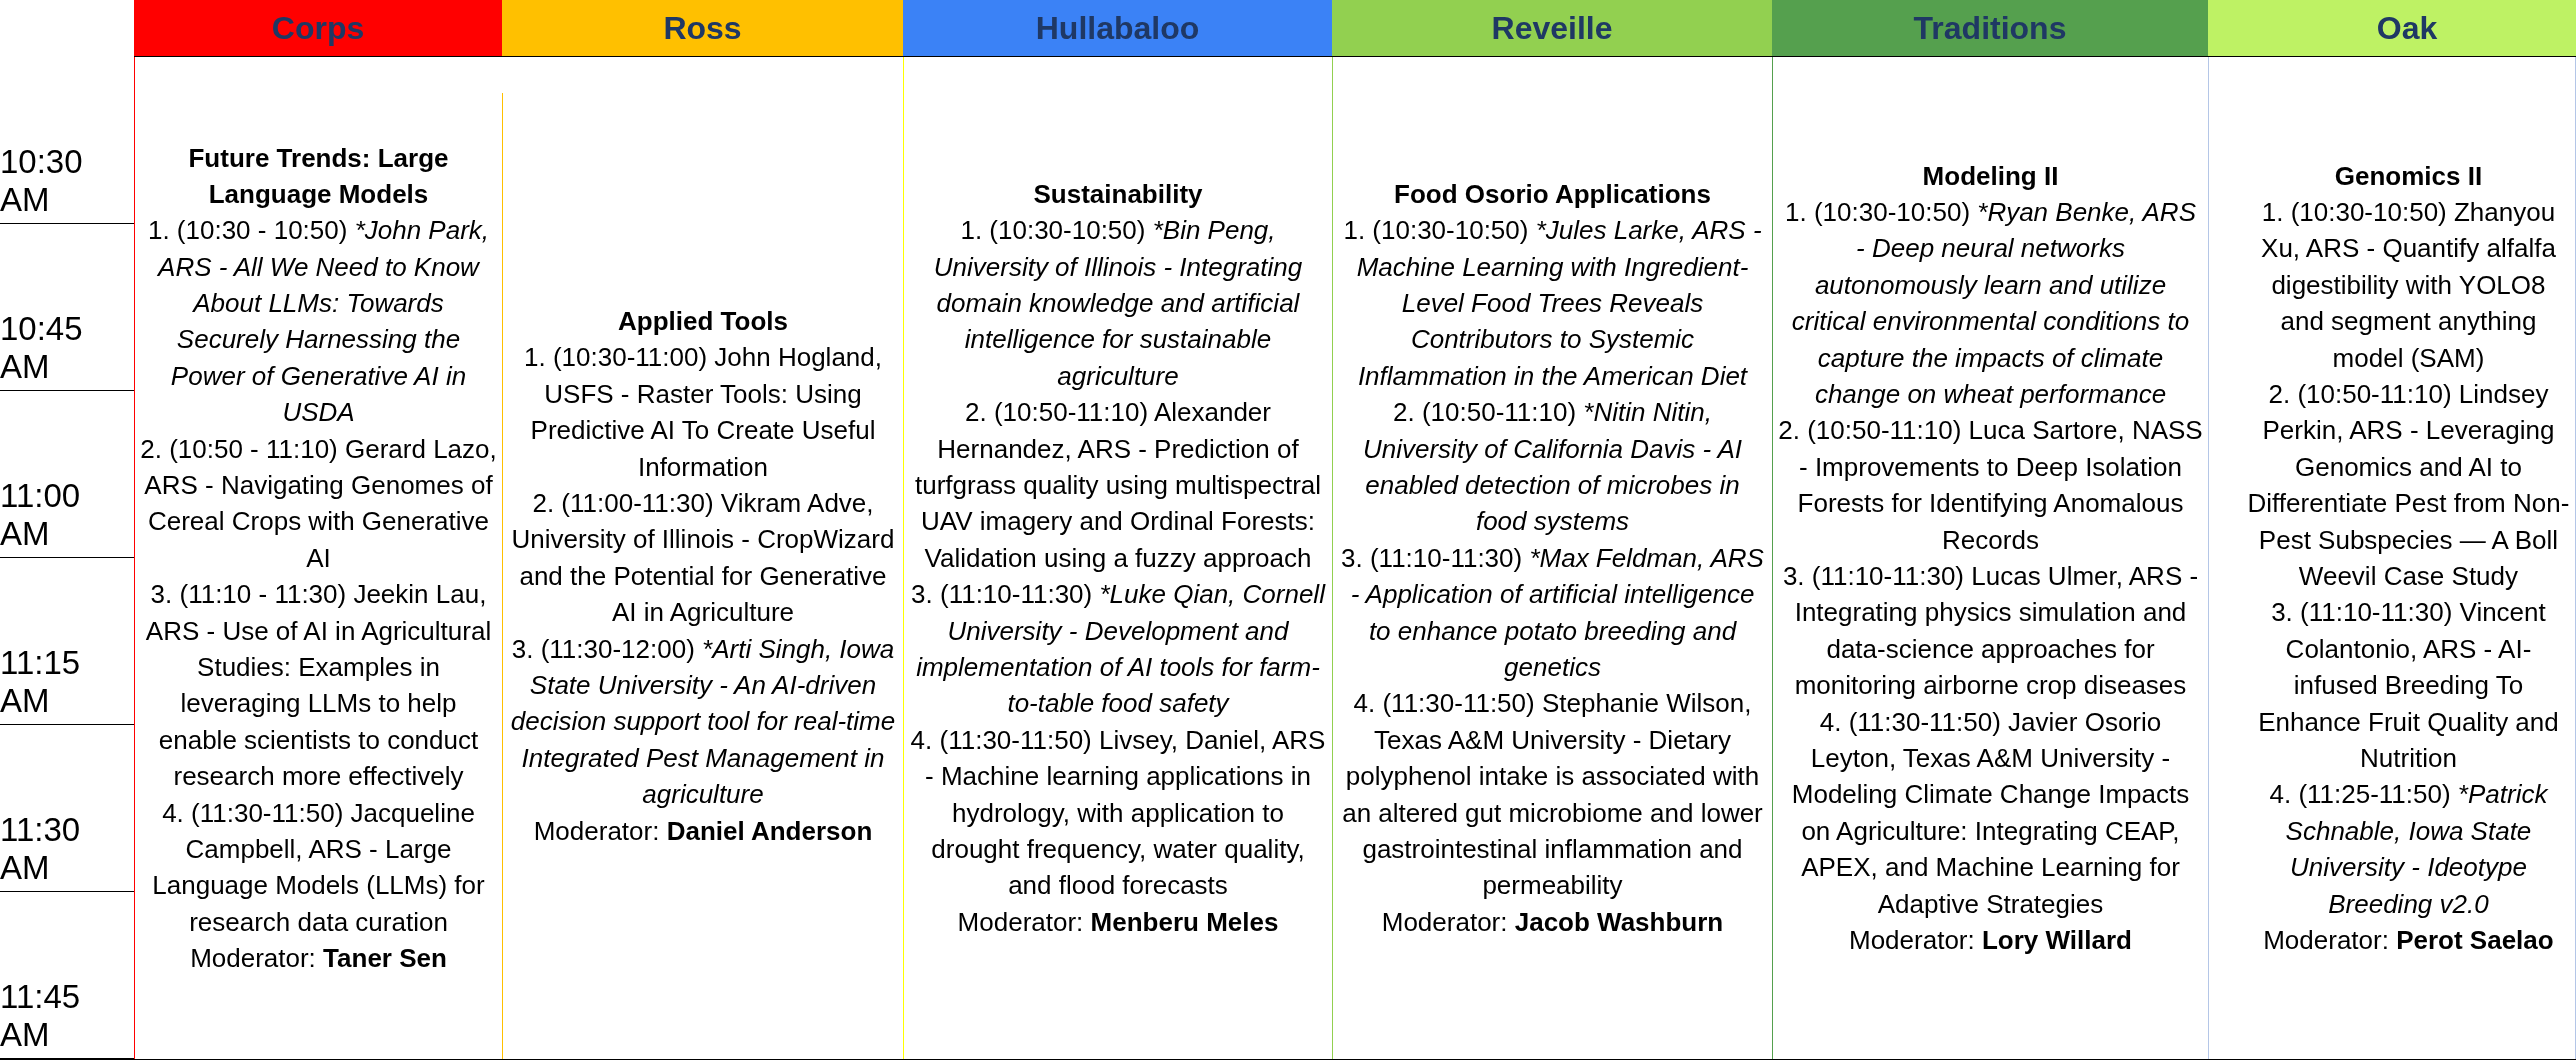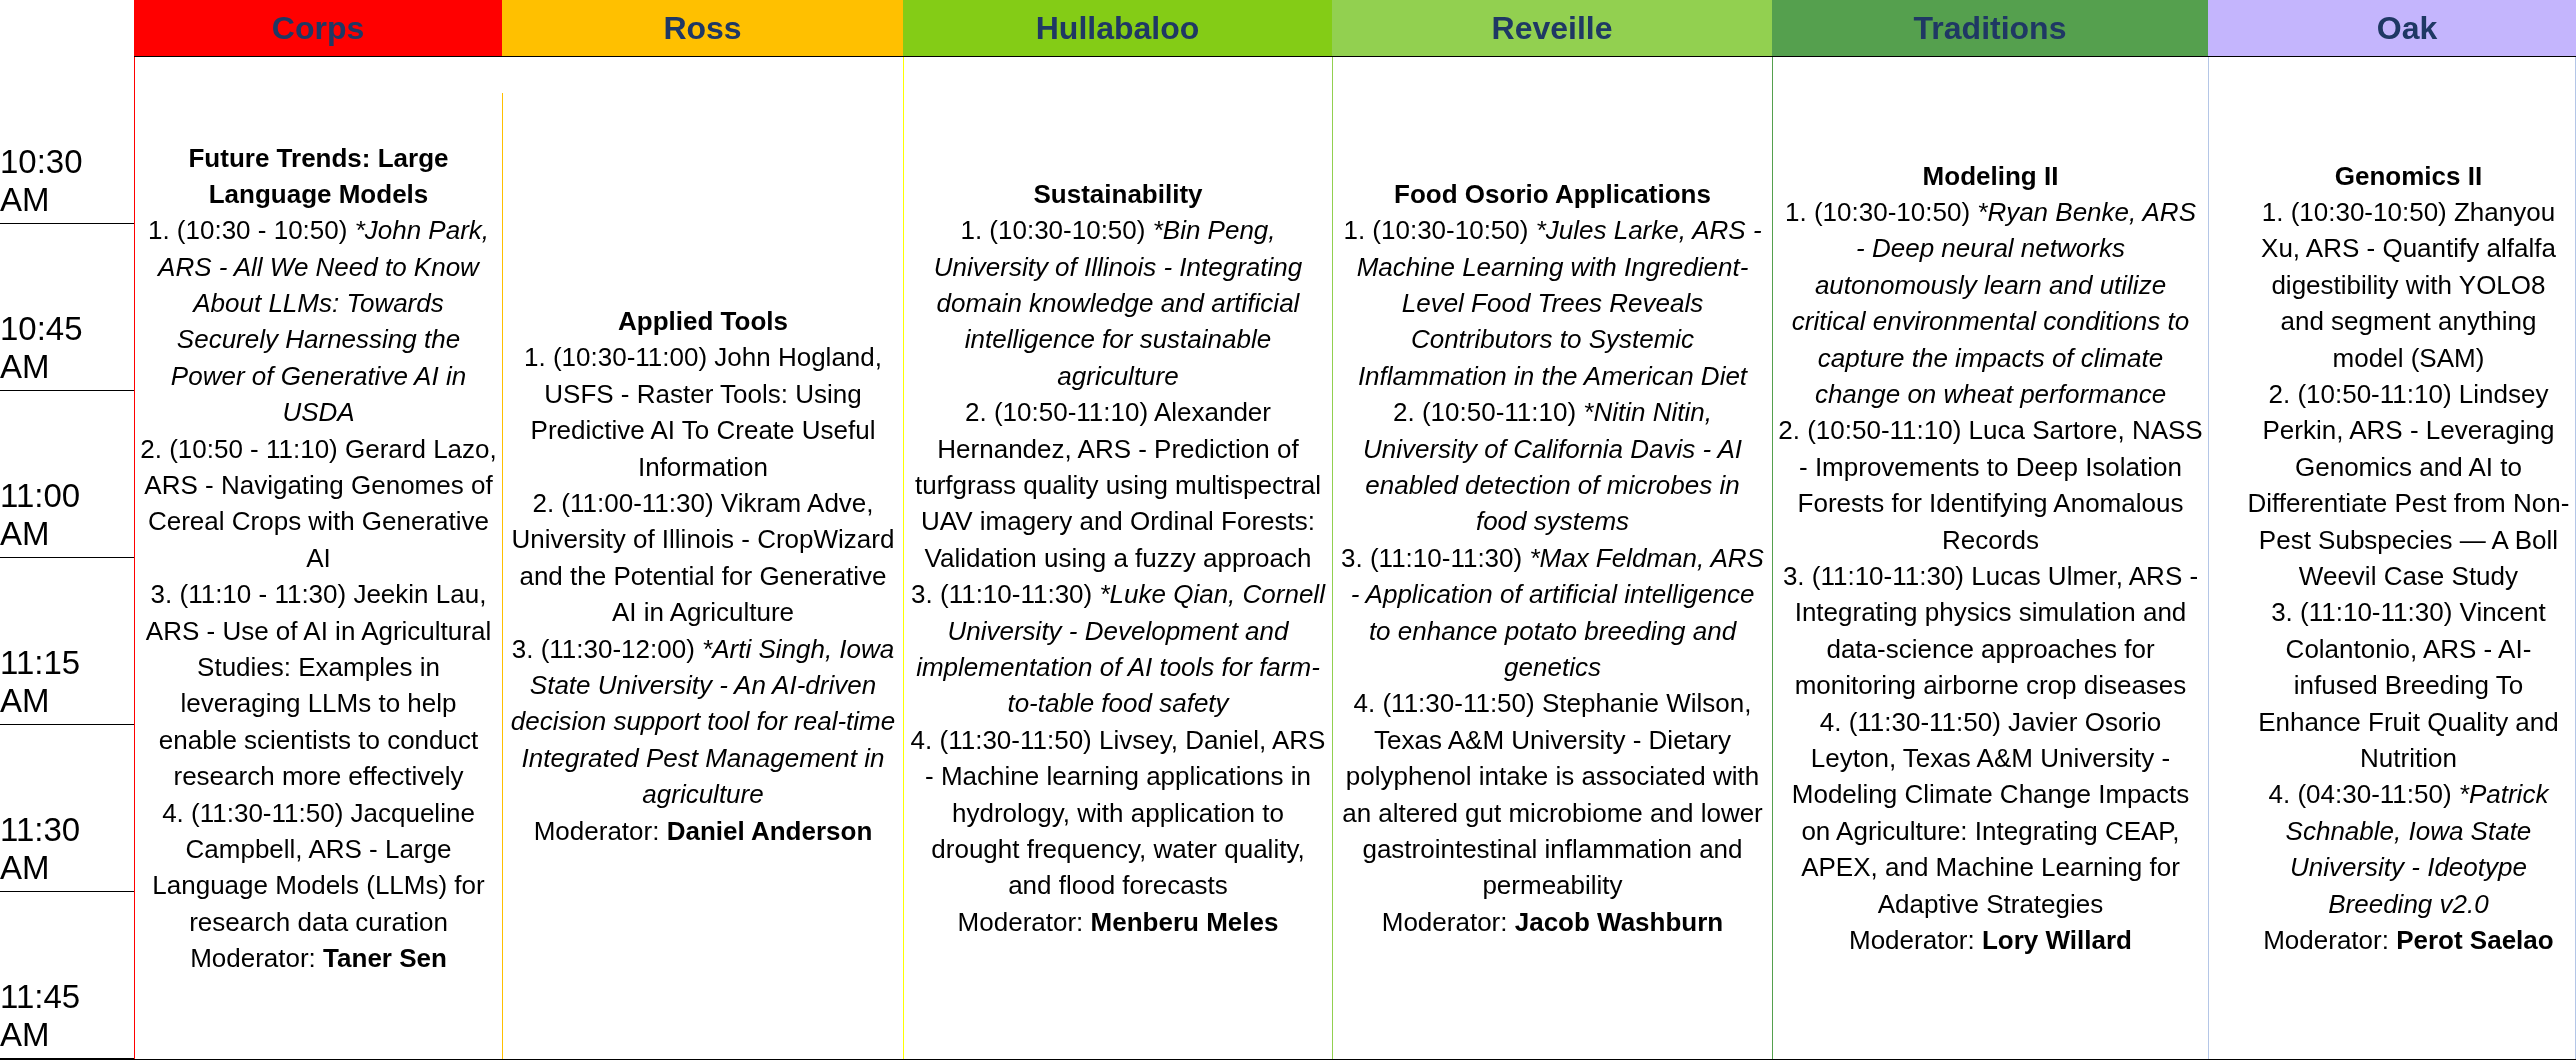--- a/index.html
+++ b/index.html
@@ -43,30 +43,30 @@
 <body>
 
 <div class="grid" id="grid">
   <div class="hcell time-header"></div>
 <div class="hcell" style="background: rgb(255, 0, 0); color: rgb(31, 56, 100);">
       <span>Corps</span>
     </div>
     <div class="hcell" style="background: rgb(255, 192, 0); color: rgb(31, 56, 100);">
       <span>Ross</span>
     </div>
-    <div class="hcell" style="background: #84cc16; color: rgb(31, 56, 100);">
+    <div class="hcell" style="background: #3b82f6; color: rgb(31, 56, 100);">
       <span>Hullabaloo</span>
     </div>
     <div class="hcell" style="background: rgb(146, 208, 80); color: rgb(31, 56, 100);">
       <span>Reveille</span>
     </div>
     <div class="hcell" style="background: rgb(85, 160, 78); color: rgb(31, 56, 100);">
       <span>Traditions</span>
     </div>
-    <div class="hcell" style="background: #c4b5fd; color: rgb(31, 56, 100); padding-left: 30px;">
+    <div class="hcell" style="background: #bef264; color: rgb(31, 56, 100); padding-left: 30px;">
       <span>Oak</span>
     </div>
     <div class="time-col">
       <div class="time-cell">
         <span>10:30 AM</span>
       </div>
       <div class="time-cell">
         <span>10:45 AM</span>
       </div>
       <div class="time-cell">
@@ -119,17 +119,17 @@
       <div class="item"><span>2. (10:50-11:10) Luca Sartore, NASS - Improvements to Deep Isolation Forests for Identifying Anomalous Records</span></div>
       <div class="item"><span>3. (11:10-11:30) Lucas Ulmer, ARS - Integrating physics simulation and data-science approaches for monitoring airborne crop diseases</span></div>
       <div class="item"><span>4. (11:30-11:50) Javier Osorio Leyton, Texas A&amp;M University - Modeling Climate Change Impacts on Agriculture: Integrating CEAP, APEX, and Machine Learning for Adaptive Strategies</span></div>
       <div class="item"><span>Moderator:</span> <b>Lory Willard</b></div>
     </div>
     <div class="track-cell" style="border-left: 1.9px solid rgb(180, 198, 231); border-right: 1.9px solid rgb(180, 198, 231); padding-left: 38px;">
       <div class="title">Genomics II</div>
       <div class="item"><span>1. (10:30-10:50)  Zhanyou Xu, ARS - Quantify alfalfa digestibility with YOLO8 and segment anything model (SAM)</span></div>
       <div class="item"><span>2. (10:50-11:10) Lindsey Perkin, ARS - Leveraging Genomics and AI to Differentiate Pest from Non-Pest Subspecies — A Boll Weevil Case Study</span></div>
       <div class="item"><span>3. (11:10-11:30) Vincent Colantonio, ARS - AI-infused Breeding To Enhance Fruit Quality and Nutrition</span></div>
-      <div class="item"><span>4. (04:30-11:50) </span><i>*Patrick Schnable, Iowa State University - Ideotype Breeding v2.0</i></div>
+      <div class="item"><span>4. (11:25-11:50) </span><i>*Patrick Schnable, Iowa State University - Ideotype Breeding v2.0</i></div>
       <div class="item"><span>Moderator:</span> <b>Perot Saelao</b></div>
     </div>
   </div>
 
 
 </body></html>

